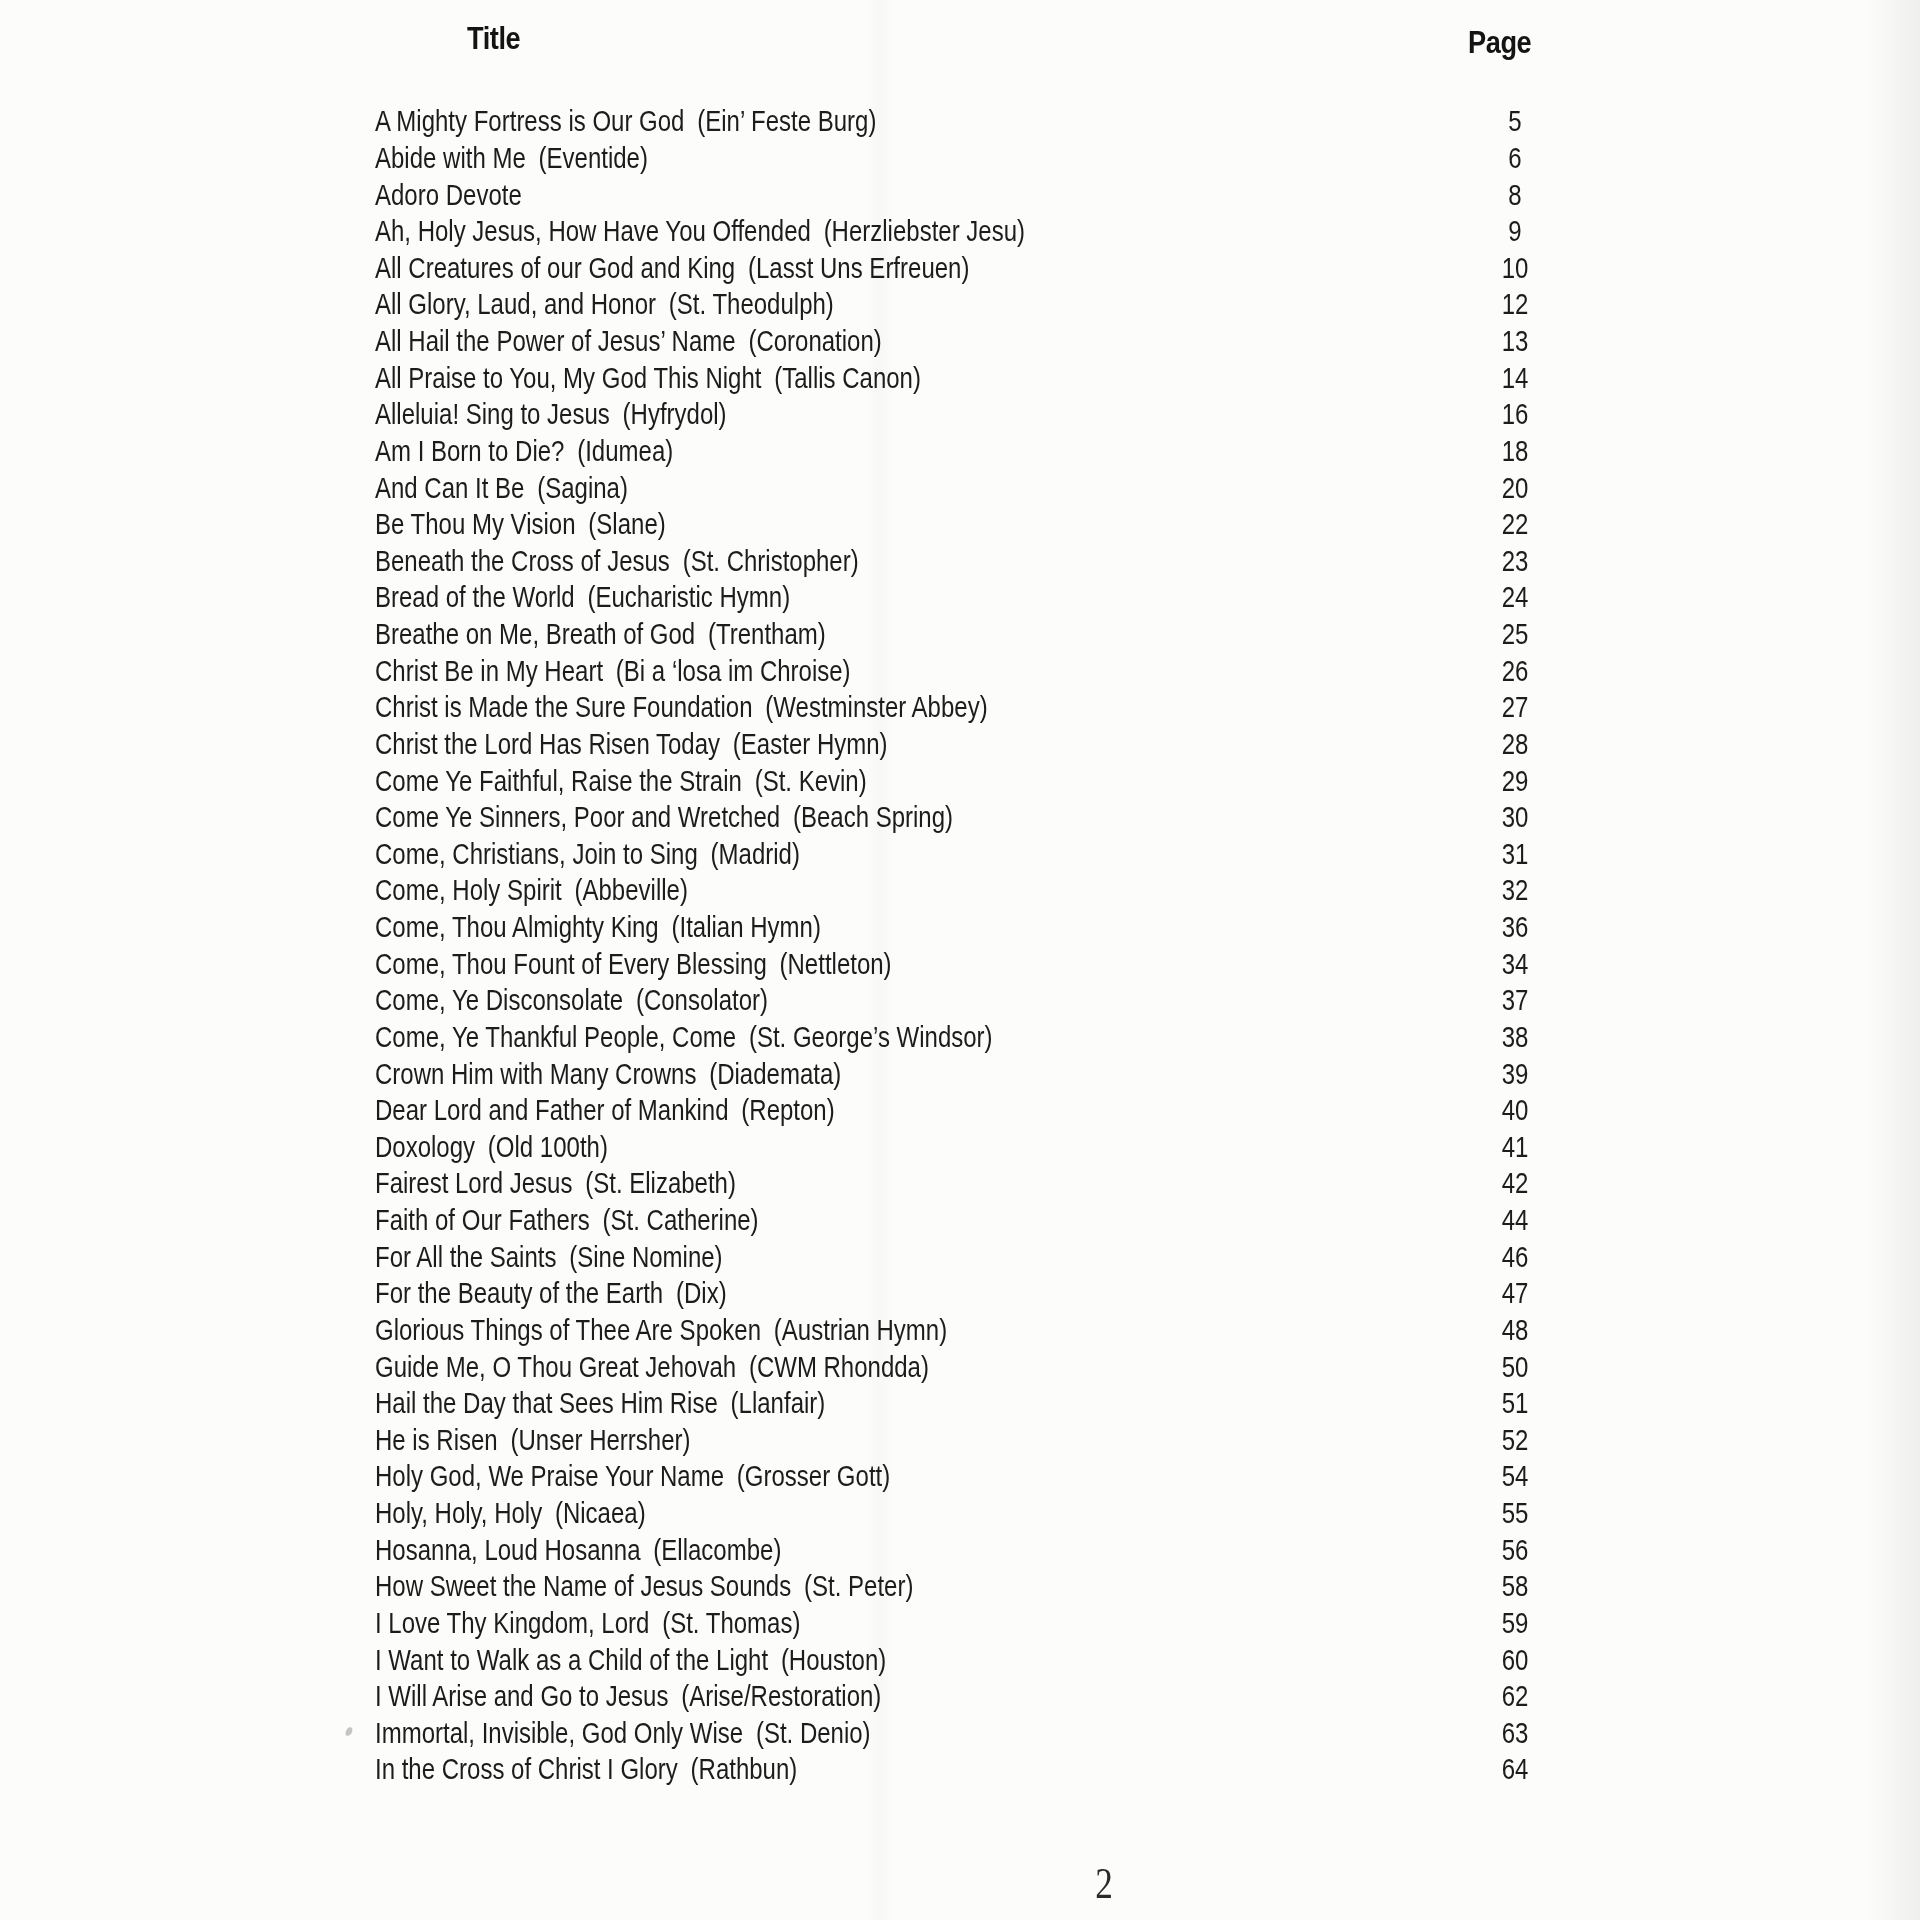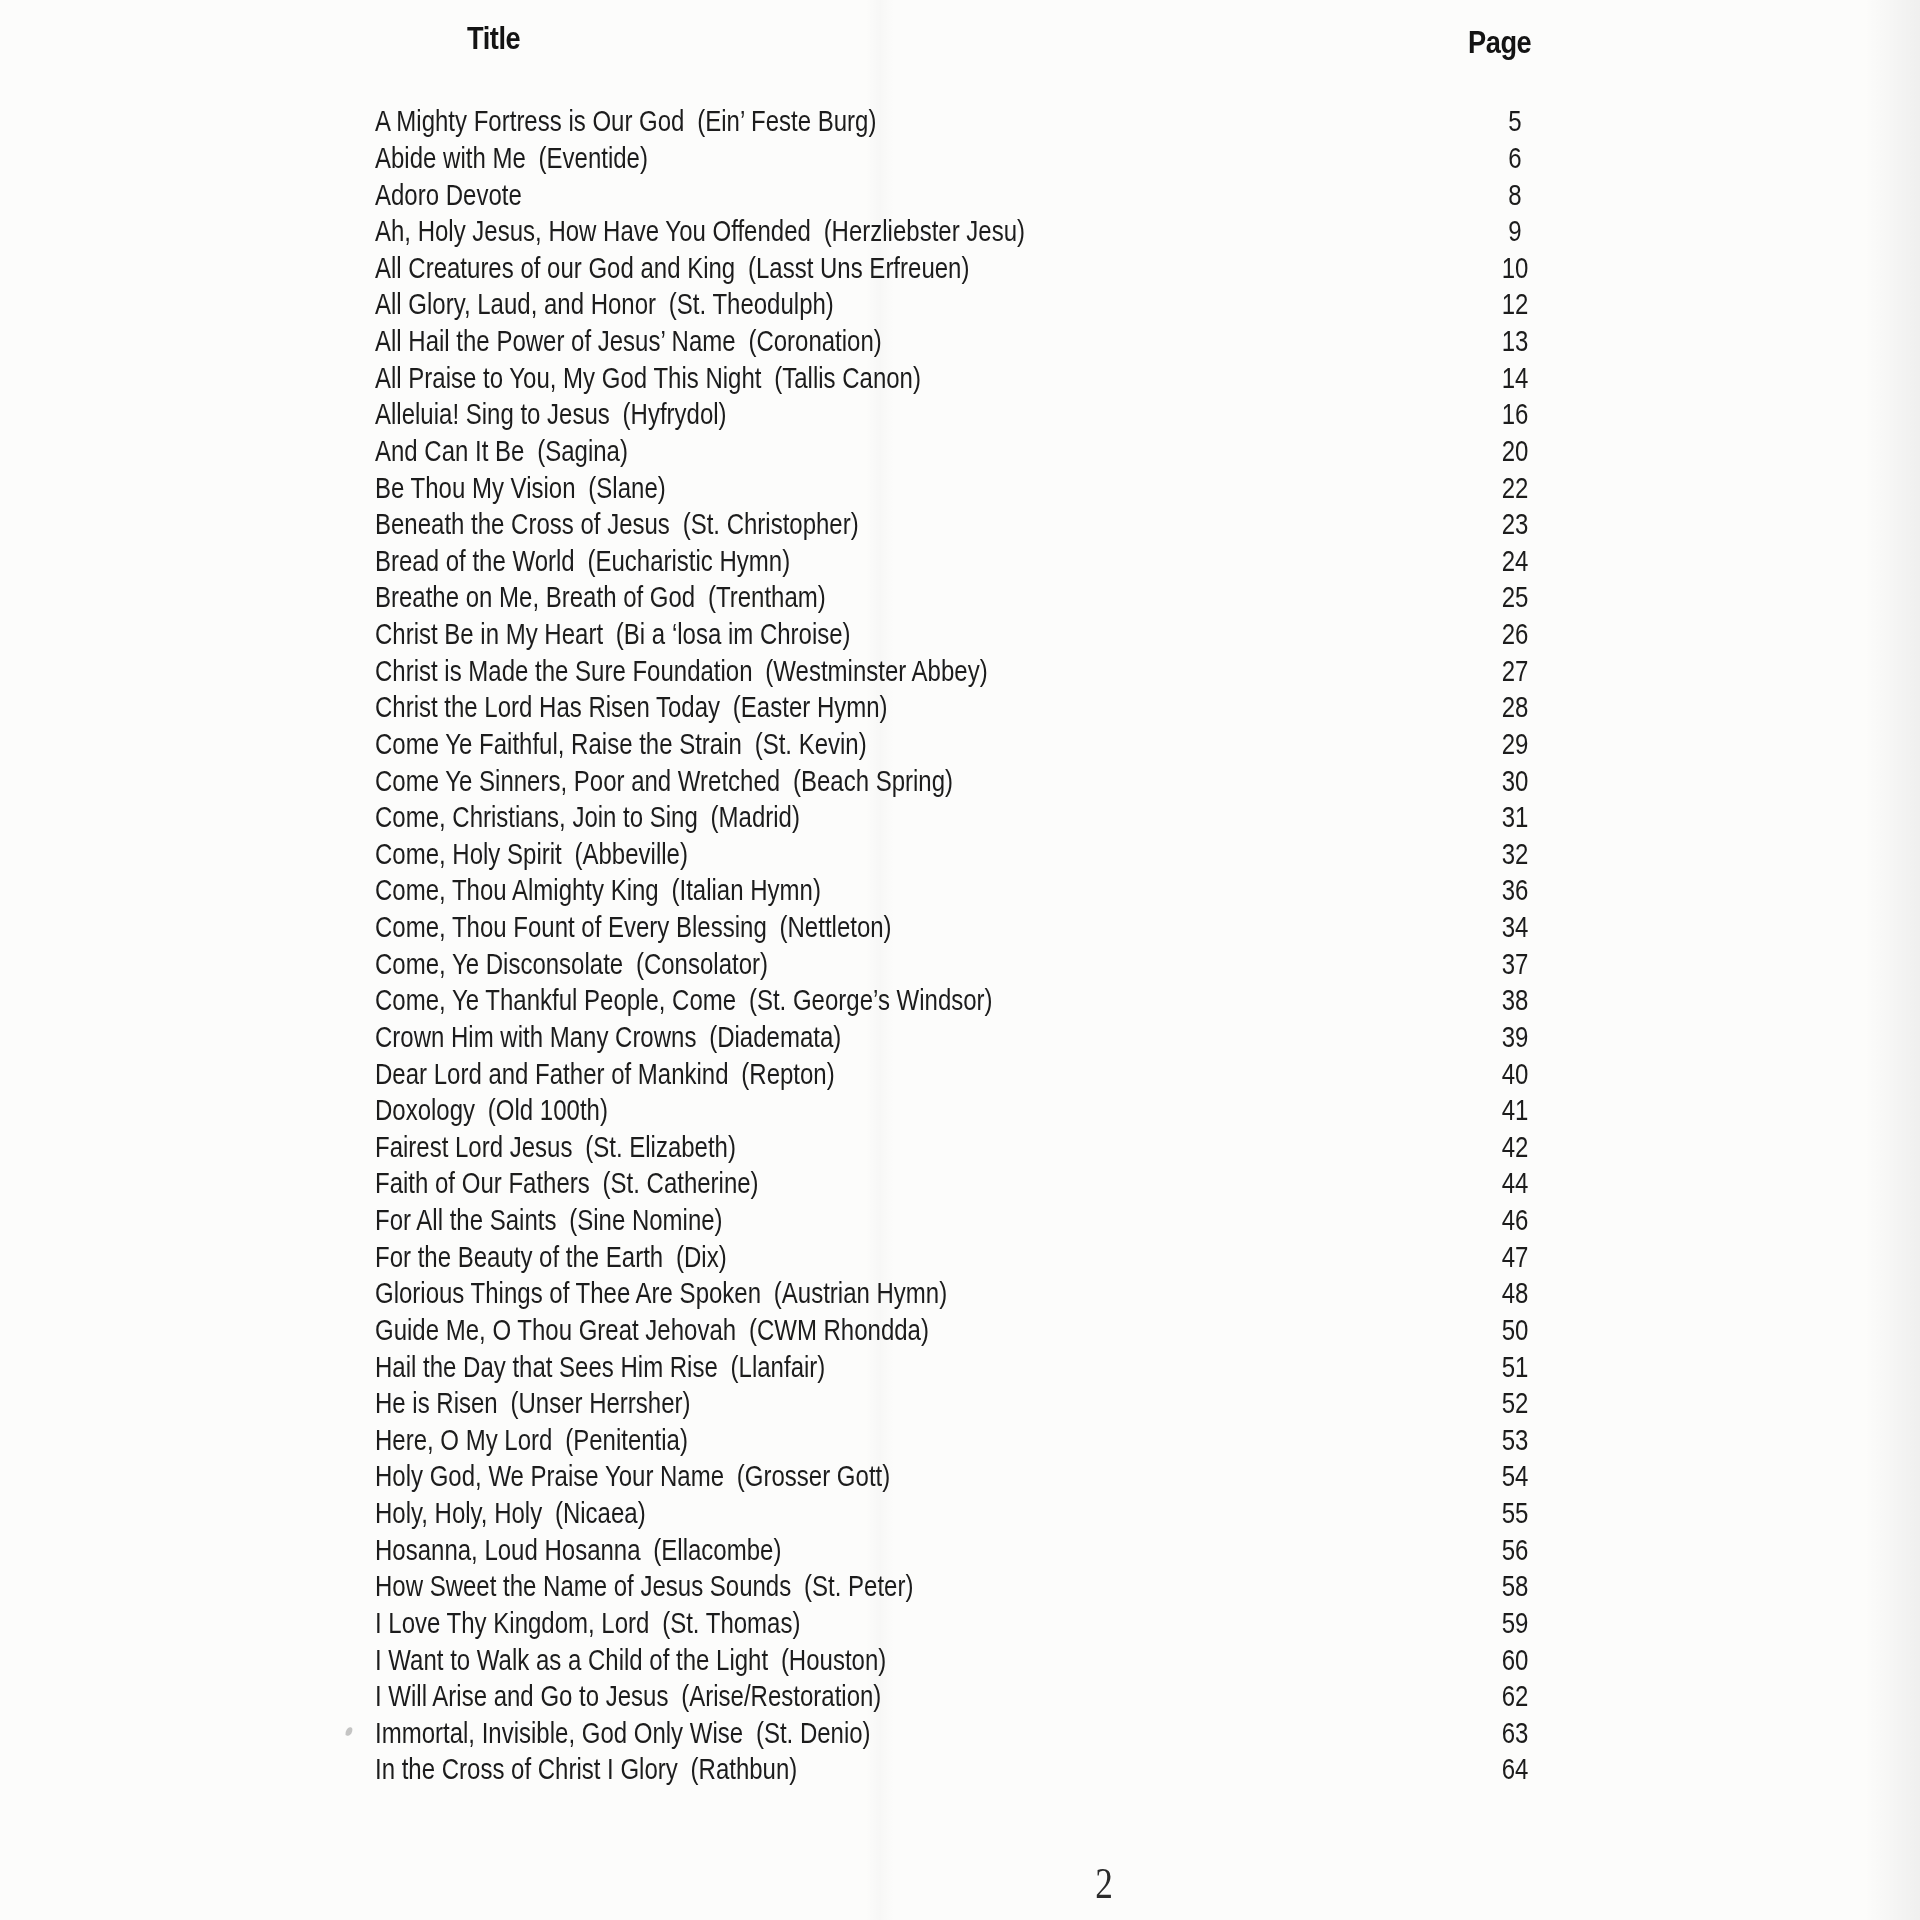--- a/index.html
+++ b/index.html
@@ -161,20 +161,26 @@
       <div class="num">14</div>
     </div>
       <div class="row">
       <div class="titlewrap">
         <span class="t">Alleluia! Sing to Jesus</span><span class="tune">(Hyfrydol)</span>
       </div>
       <div class="num">16</div>
     </div>
       <div class="row">
       <div class="titlewrap">
+        <span class="t">Am I Born to Die?</span><span class="tune">(Idumea)</span>
+      </div>
+      <div class="num">18</div>
+    </div>
+      <div class="row">
+      <div class="titlewrap">
         <span class="t">And Can It Be</span><span class="tune">(Sagina)</span>
       </div>
       <div class="num">20</div>
     </div>
       <div class="row">
       <div class="titlewrap">
         <span class="t">Be Thou My Vision</span><span class="tune">(Slane)</span>
       </div>
       <div class="num">22</div>
     </div>
@@ -320,26 +326,20 @@
       <div class="titlewrap">
         <span class="t">Hail the Day that Sees Him Rise</span><span class="tune">(Llanfair)</span>
       </div>
       <div class="num">51</div>
     </div>
       <div class="row">
       <div class="titlewrap">
         <span class="t">He is Risen</span><span class="tune">(Unser Herrsher)</span>
       </div>
       <div class="num">52</div>
-    </div>
-      <div class="row">
-      <div class="titlewrap">
-        <span class="t">Here, O My Lord</span><span class="tune">(Penitentia)</span>
-      </div>
-      <div class="num">53</div>
     </div>
       <div class="row">
       <div class="titlewrap">
         <span class="t">Holy God, We Praise Your Name</span><span class="tune">(Grosser Gott)</span>
       </div>
       <div class="num">54</div>
     </div>
       <div class="row">
       <div class="titlewrap">
         <span class="t">Holy, Holy, Holy</span><span class="tune">(Nicaea)</span>

